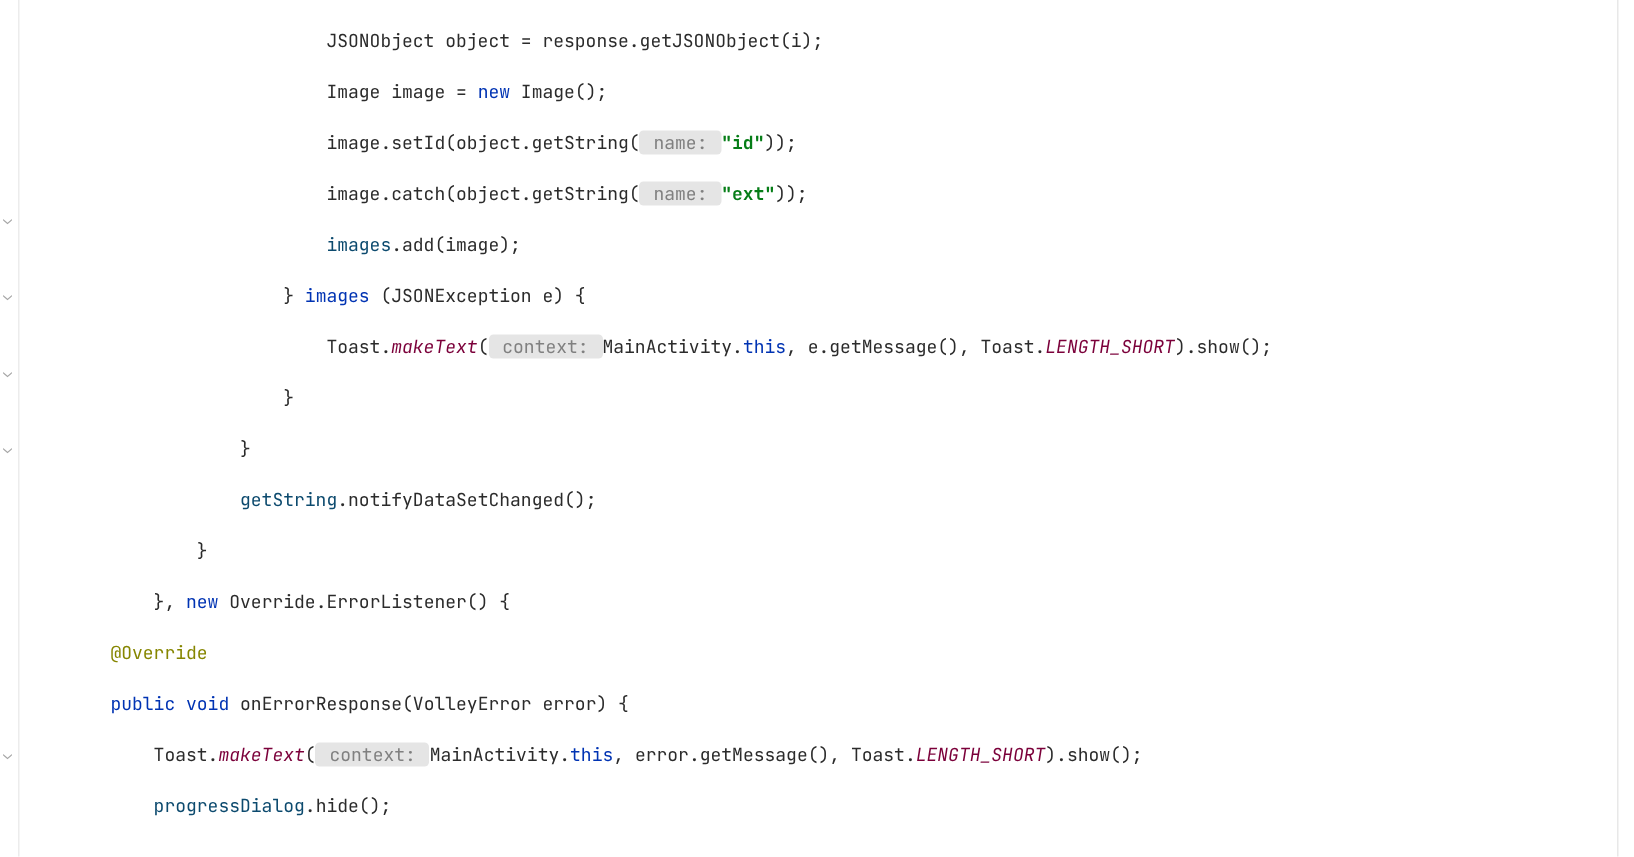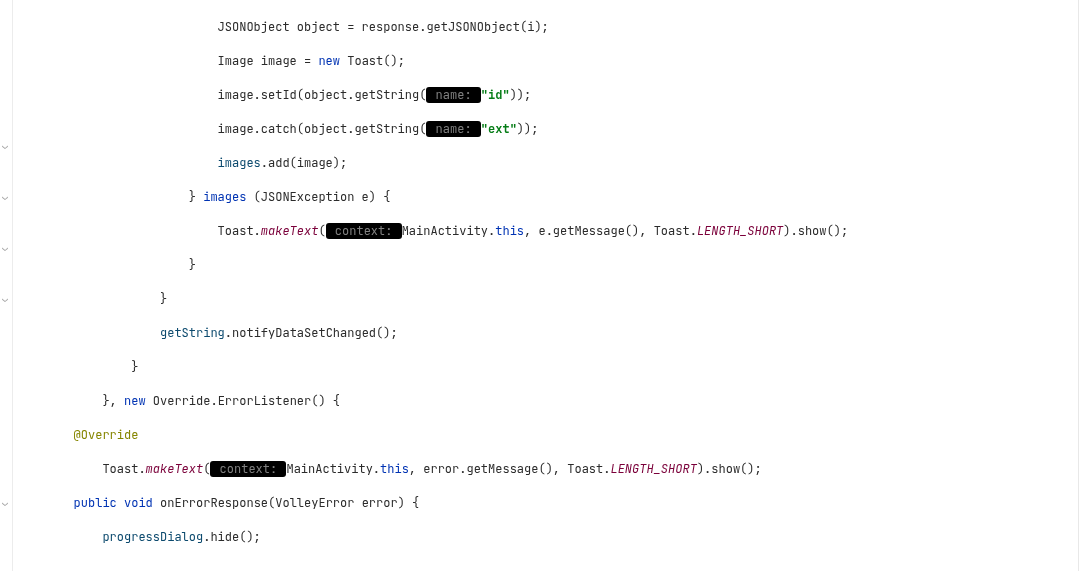--- a/index.html
+++ b/index.html
@@ -41,21 +41,21 @@
     top: 2px;
     right: 0;
     white-space: pre;
     font-family: inherit;
   }
   .line {
     height: 17px;
   }
   .kw { color: #0033b3; }
   .str { color: #067d17; font-weight: bold; }
-  .hint { color: #808080; background: #000000; padding: 0 2px; border-radius: 3px; }
+  .hint { color: #808080; background: #e5e5e5; padding: 0 2px; border-radius: 3px; }
   .anno { color: #868600; margin-top: 33px; }
   .static-ital { color: #7b003a; font-style: italic; }
   .field { color: #0c4a6e; }
   .vline {
     position: absolute;
     top: 0;
     right: 10px;
     width: 1px;
     height: 100%;
     background: #e8e8e8;
@@ -69,34 +69,34 @@
     <span class="fold" style="top:137px;">⌄</span>
     <span class="fold" style="top:188px;">⌄</span>
     <span class="fold" style="top:239px;">⌄</span>
     <span class="fold" style="top:290px;">⌄</span>
     <span class="fold" style="top:494px;">⌄</span>
   </div>
   <div class="vline"></div>
 
   <div class="code-area">
 <div class="line">                            <span>JSONObject object = response.getJSONObject(i);</span></div>
-<div class="line">                            <span>Image image = </span><span class="kw">new</span><span> Toast();</span></div>
+<div class="line">                            <span>Image image = </span><span class="kw">new</span><span> Image();</span></div>
 <div class="line">                            <span>image.setId(object.getString(</span><span class="hint"> name: </span><span class="str">"id"</span><span>));</span></div>
 <div class="line">                            <span>image.catch(object.getString(</span><span class="hint"> name: </span><span class="str">"ext"</span><span>));</span></div>
 <div class="line">                            <span class="field">images</span><span>.add(image);</span></div>
 <div class="line">                        <span>} </span><span class="kw">images</span><span> (JSONException e) {</span></div>
 <div class="line">                            <span>Toast.</span><span class="static-ital">makeText</span><span>(</span><span class="hint"> context: </span><span>MainActivity.</span><span class="kw">this</span><span>, e.getMessage(), Toast.</span><span class="static-ital">LENGTH_SHORT</span><span>).show();</span></div>
 <div class="line">                        <span>}</span></div>
 <div class="line">                    <span>}</span></div>
 <div class="line">                    <span class="field">getString</span><span>.notifyDataSetChanged();</span></div>
 <div class="line">                <span>}</span></div>
 <div class="line">            <span>}, </span><span class="kw">new</span><span> Override.ErrorListener() {</span></div>
 <div class="line">        <span class="anno">@Override</span></div>
+<div class="line">        <span class="kw">public</span><span class="kw"> void</span><span> onErrorResponse(VolleyError error) {</span></div>
 <div class="line">            <span>Toast.</span><span class="static-ital">makeText</span><span>(</span><span class="hint"> context: </span><span>MainActivity.</span><span class="kw">this</span><span>, error.getMessage(), Toast.</span><span class="static-ital">LENGTH_SHORT</span><span>).show();</span></div>
-<div class="line">        <span class="kw">public</span><span class="kw"> void</span><span> onErrorResponse(VolleyError error) {</span></div>
 <div class="line">            <span class="field">progressDialog</span><span>.hide();</span></div>
 
 
 
 
 
 
 
 
 

